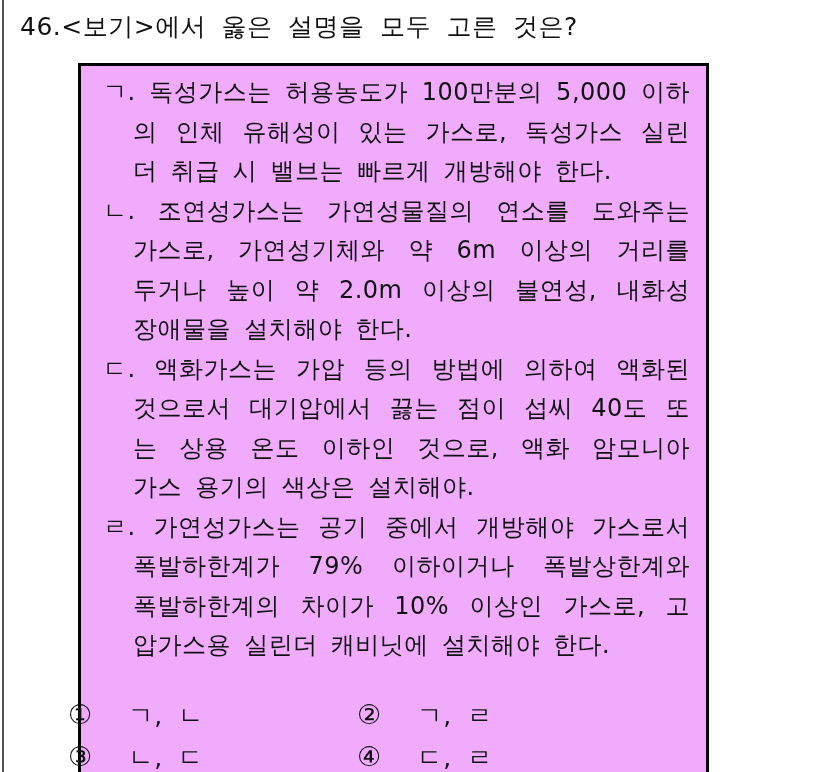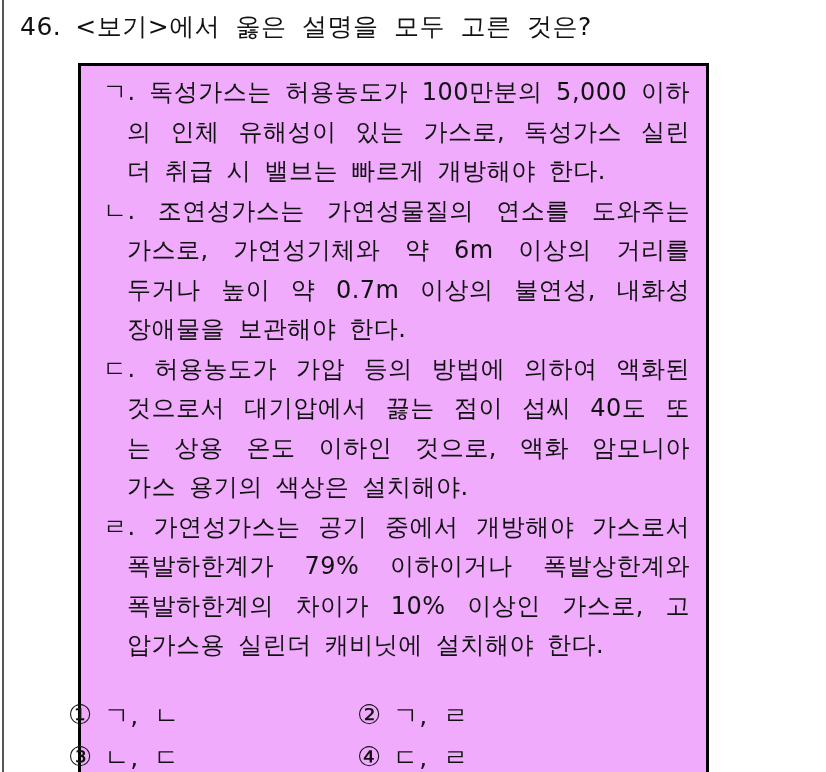--- a/index.html
+++ b/index.html
@@ -15,51 +15,51 @@
     position: absolute; left: 2px; top: 0;
     width: 2px; height: 772px;
     background: #555555;
   }
   .question-header {
     position: absolute; left: 20px; top: 10px;
     font-size: 25px; line-height: 34px;
     letter-spacing: 0.5px; word-spacing: 7px;
     white-space: nowrap;
   }
-  .qnum { margin-right: 14px; }
+  .qnum { }
   .bogi-box {
     position: absolute; left: 78px; top: 63px;
     width: 631px; height: 726px;
     border: 3px solid #000000;
     box-sizing: border-box;
     padding: 7px 16px 0 22px;
     background: #f0abfc;
   }
   .line {
     font-size: 24px; line-height: 39.5px;
     letter-spacing: 0.5px; word-spacing: 5px;
     text-align: justify;
     text-align-last: justify;
     overflow: hidden;
   }
-  .line.cont { margin-left: 24px; }
+  .line.cont { margin-left: 30px; }
   .line.last { text-align-last: left; }
   .marker { display: inline; }
   .choices {
     position: absolute; left: 68px; top: 694px;
     width: 620px;
     display: grid;
     grid-template-columns: 289px auto;
     grid-auto-rows: 42px;
     align-items: center;
     font-size: 25px;
   }
   .choice { white-space: nowrap; cursor: default; }
   .cnum { font-size: 27px; margin-right: 12px; }
-  .clabel { letter-spacing: 1px; word-spacing: 6px; }
+  .clabel { letter-spacing: 1px; word-spacing: 6px; margin-left: 24px; }
 </style>
 </head>
 <body>
 
 <div class="col-rule"></div>
 
 <div class="question-header">
   <span class="qnum">46.</span><span class="qtext">&lt;보기&gt;에서 옳은 설명을 모두 고른 것은?</span>
 </div>
 
@@ -67,26 +67,26 @@
 
   <div class="stmt">
     <div class="line first"><span class="marker">ㄱ.</span> <span>독성가스는 허용농도가 100만분의 5,000 이하</span></div>
     <div class="line cont">의 인체 유해성이 있는 가스로, 독성가스 실린</div>
     <div class="line cont last">더 취급 시 밸브는 빠르게 개방해야 한다.</div>
   </div>
 
   <div class="stmt">
     <div class="line first"><span class="marker">ㄴ.</span> <span>조연성가스는 가연성물질의 연소를 도와주는</span></div>
     <div class="line cont">가스로, 가연성기체와 약 6m 이상의 거리를</div>
-    <div class="line cont">두거나 높이 약 0.7m 이상의 불연성, 내화성</div>
-    <div class="line cont last">장애물을 보관해야 한다.</div>
+    <div class="line cont">두거나 높이 약 2.0m 이상의 불연성, 내화성</div>
+    <div class="line cont last">장애물을 설치해야 한다.</div>
   </div>
 
   <div class="stmt">
-    <div class="line first"><span class="marker">ㄷ.</span> <span>허용농도가 가압 등의 방법에 의하여 액화된</span></div>
+    <div class="line first"><span class="marker">ㄷ.</span> <span>액화가스는 가압 등의 방법에 의하여 액화된</span></div>
     <div class="line cont">것으로서 대기압에서 끓는 점이 섭씨 40도 또</div>
     <div class="line cont">는 상용 온도 이하인 것으로, 액화 암모니아</div>
     <div class="line cont last">가스 용기의 색상은 설치해야.</div>
   </div>
 
   <div class="stmt">
     <div class="line first"><span class="marker">ㄹ.</span> <span>가연성가스는 공기 중에서 개방해야 가스로서</span></div>
     <div class="line cont">폭발하한계가 79% 이하이거나 폭발상한계와</div>
     <div class="line cont">폭발하한계의 차이가 10% 이상인 가스로, 고</div>
     <div class="line cont last">압가스용 실린더 캐비닛에 설치해야 한다.</div>

